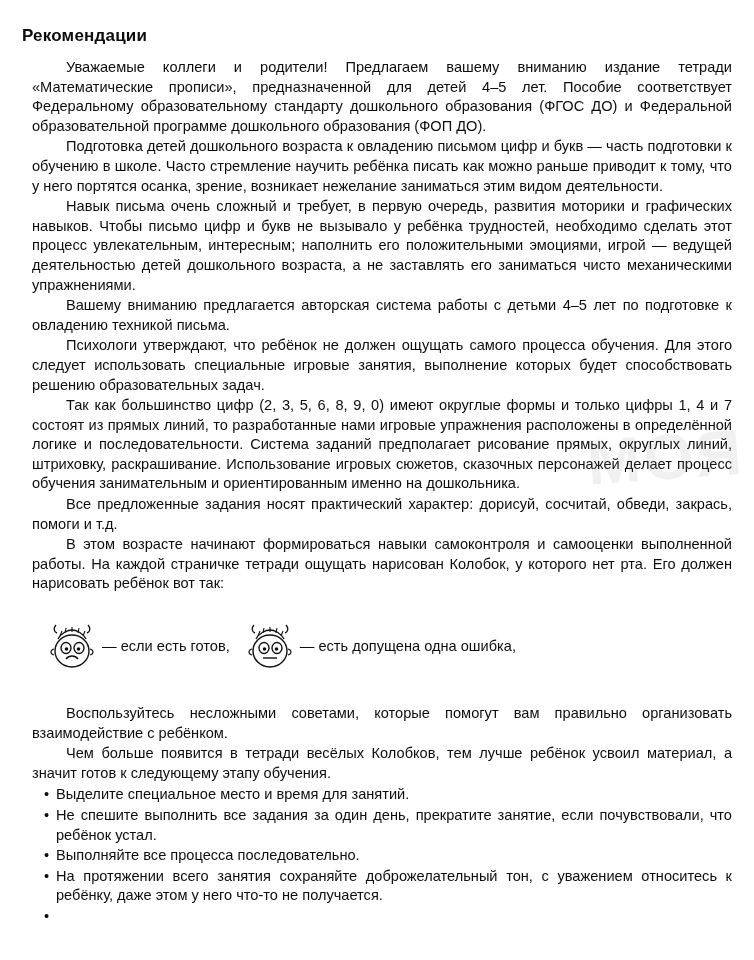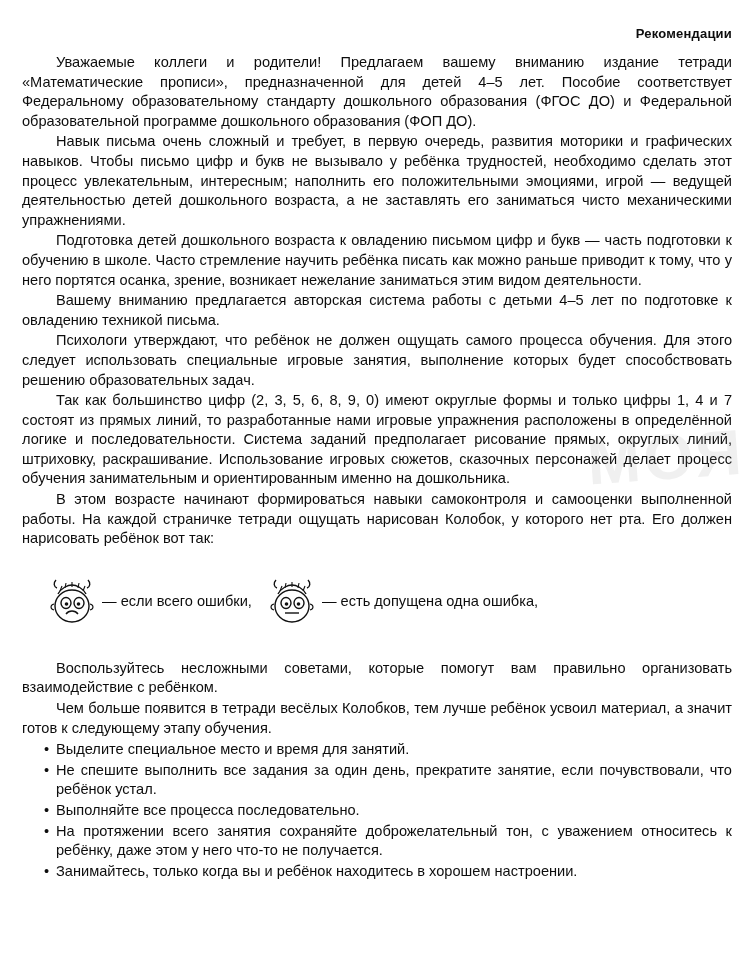--- a/index.html
+++ b/index.html
@@ -16,32 +16,32 @@
     overflow: hidden;
   }
   .page {
     position: relative;
     width: 754px;
     height: 960px;
     box-sizing: border-box;
     padding: 18px 22px 0 22px;
   }
   .doc-title {
-    text-align: right;
-    font-size: 13px;
+    text-align: left;
+    font-size: 17px;
     font-weight: bold;
     letter-spacing: 0.2px;
     margin: 8px 0 12px 0;
   }
   .para {
     font-size: 14.6px;
     line-height: 19.6px;
     text-align: justify;
     text-indent: 34px;
-    margin: 0 0 1px 0;
+    margin: 0 0 1px 10px;
     hyphens: manual;
   }
   .bullets {
     margin: 2px 0 0 0;
     padding: 0;
     list-style: none;
   }
   .bullets li {
     font-size: 14.6px;
     line-height: 19.6px;
@@ -97,25 +97,26 @@
 </head>
 <body>
 
 <div class="page">
 
   <div class="watermark">МОЯ</div>
 
   <h1 class="doc-title">Рекомендации</h1>
 
   <p class="para">Уважаемые коллеги и родители! Предлагаем вашему вниманию издание тетради «Математические прописи», предназначенной для детей 4–5 лет. Пособие соответствует Федеральному образовательному стандарту дошкольного образования (ФГОС ДО) и Федеральной образовательной программе дошкольного образования (ФОП ДО).</p>
+  <p class="para">Подготовка детей дошкольного возраста к овладению письмом цифр и букв — часть подготовки к обучению в школе. Часто стремление научить ребёнка писать как можно раньше приводит к тому, что у него портятся осанка, зрение, возникает нежелание заниматься этим видом деятельности.</p>
   <p class="para">Навык письма очень сложный и требует, в первую очередь, развития моторики и графических навыков. Чтобы письмо цифр и букв не вызывало у ребёнка трудностей, необходимо сделать этот процесс увлекательным, интересным; наполнить его положительными эмоциями, игрой — ведущей деятельностью детей дошкольного возраста, а не заставлять его заниматься чисто механическими упражнениями.</p>
-  <p class="para">Подготовка детей дошкольного возраста к овладению письмом цифр и букв — часть подготовки к обучению в школе. Часто стремление научить ребёнка писать как можно раньше приводит к тому, что у него портятся осанка, зрение, возникает нежелание заниматься этим видом деятельности.</p>
   <p class="para">Вашему вниманию предлагается авторская система работы с детьми 4–5 лет по подготовке к овладению техникой письма.</p>
   <p class="para">Психологи утверждают, что ребёнок не должен ощущать самого процесса обучения. Для этого следует использовать специальные игровые занятия, выполнение которых будет способствовать решению образовательных задач.</p>
   <p class="para">Так как большинство цифр (2, 3, 5, 6, 8, 9, 0) имеют округлые формы и только цифры 1, 4 и 7 состоят из прямых линий, то разработанные нами игровые упражнения расположены в определённой логике и последовательности. Система заданий предполагает рисование прямых, округлых линий, штриховку, раскрашивание. Использование игровых сюжетов, сказочных персонажей делает процесс обучения занимательным и ориентированным именно на дошкольника.</p>
+  <p class="para">Все предложенные задания носят практический характер: дорисуй, сосчитай, обведи, закрась, помоги и т.д.</p>
   <p class="para">В этом возрасте начинают формироваться навыки самоконтроля и самооценки выполненной работы. На каждой страничке тетради ощущать нарисован Колобок, у которого нет рта. Его должен нарисовать ребёнок вот так:</p>
 
   <div class="kolobok-row">
 
     <div class="kolobok-item">
       <svg class="face" viewBox="0 0 52 56">
         <g fill="none" stroke="#111" stroke-width="1.4">
           <path d="M10 6 C7 9 8 13 11 14"></path>
           <path d="M42 6 C45 9 44 13 41 14"></path>
           <ellipse cx="26" cy="32" rx="17" ry="16"></ellipse>
@@ -123,21 +124,21 @@
           <path d="M14 17 L16 12 M19 14 L20 9 M26 13 L26 8 M32 14 L33 9 M37 17 L39 12" stroke-width="1.1"></path>
           <ellipse cx="20" cy="29" rx="5" ry="5.5"></ellipse>
           <ellipse cx="33" cy="29" rx="5" ry="5.5"></ellipse>
           <circle cx="20.5" cy="30" r="1.8" fill="#111" stroke="none"></circle>
           <circle cx="32.5" cy="30" r="1.8" fill="#111" stroke="none"></circle>
           <path d="M20 40 C23 36 29 36 32 40"></path>
           <path d="M8 30 C4 31 4 35 8 36" stroke-width="1.1"></path>
           <path d="M44 30 C48 31 48 35 44 36" stroke-width="1.1"></path>
         </g>
       </svg>
-      <span class="kolobok-caption">— если всего ошибки,</span>
+      <span class="kolobok-caption">— если есть готов,</span>
     </div>
 
     <div class="kolobok-item">
       <svg class="face" viewBox="0 0 52 56">
         <g fill="none" stroke="#111" stroke-width="1.4">
           <path d="M10 6 C7 9 8 13 11 14"></path>
           <path d="M42 6 C45 9 44 13 41 14"></path>
           <ellipse cx="26" cy="32" rx="17" ry="16"></ellipse>
           <path d="M12 20 C15 14 22 11 26 11 C30 11 37 14 40 20"></path>
           <path d="M14 17 L16 12 M19 14 L20 9 M26 13 L26 8 M32 14 L33 9 M37 17 L39 12" stroke-width="1.1"></path>
@@ -157,16 +158,16 @@
   </div>
 
   <p class="para">Воспользуйтесь несложными советами, которые помогут вам правильно организовать взаимодействие с ребёнком.</p>
   <p class="para">Чем больше появится в тетради весёлых Колобков, тем лучше ребёнок усвоил материал, а значит готов к следующему этапу обучения.</p>
 
   <ul class="bullets">
     <li><span class="dash">•</span><span>Выделите специальное место и время для занятий.</span></li>
     <li><span class="dash">•</span><span>Не спешите выполнить все задания за один день, прекратите занятие, если почувствовали, что ребёнок устал.</span></li>
     <li><span class="dash">•</span><span>Выполняйте все процесса последовательно.</span></li>
     <li><span class="dash">•</span><span>На протяжении всего занятия сохраняйте доброжелательный тон, с уважением относитесь к ребёнку, даже этом у него что-то не получается.</span></li>
-    <li><span class="dash">•</span><span>Занимайтесь, только когда вы и ребёнок находитесь в хорошем настроении.</span></li>
+    <li><span class="dash">•</span></li>
   </ul>
 
 </div>
 
 </body></html>

